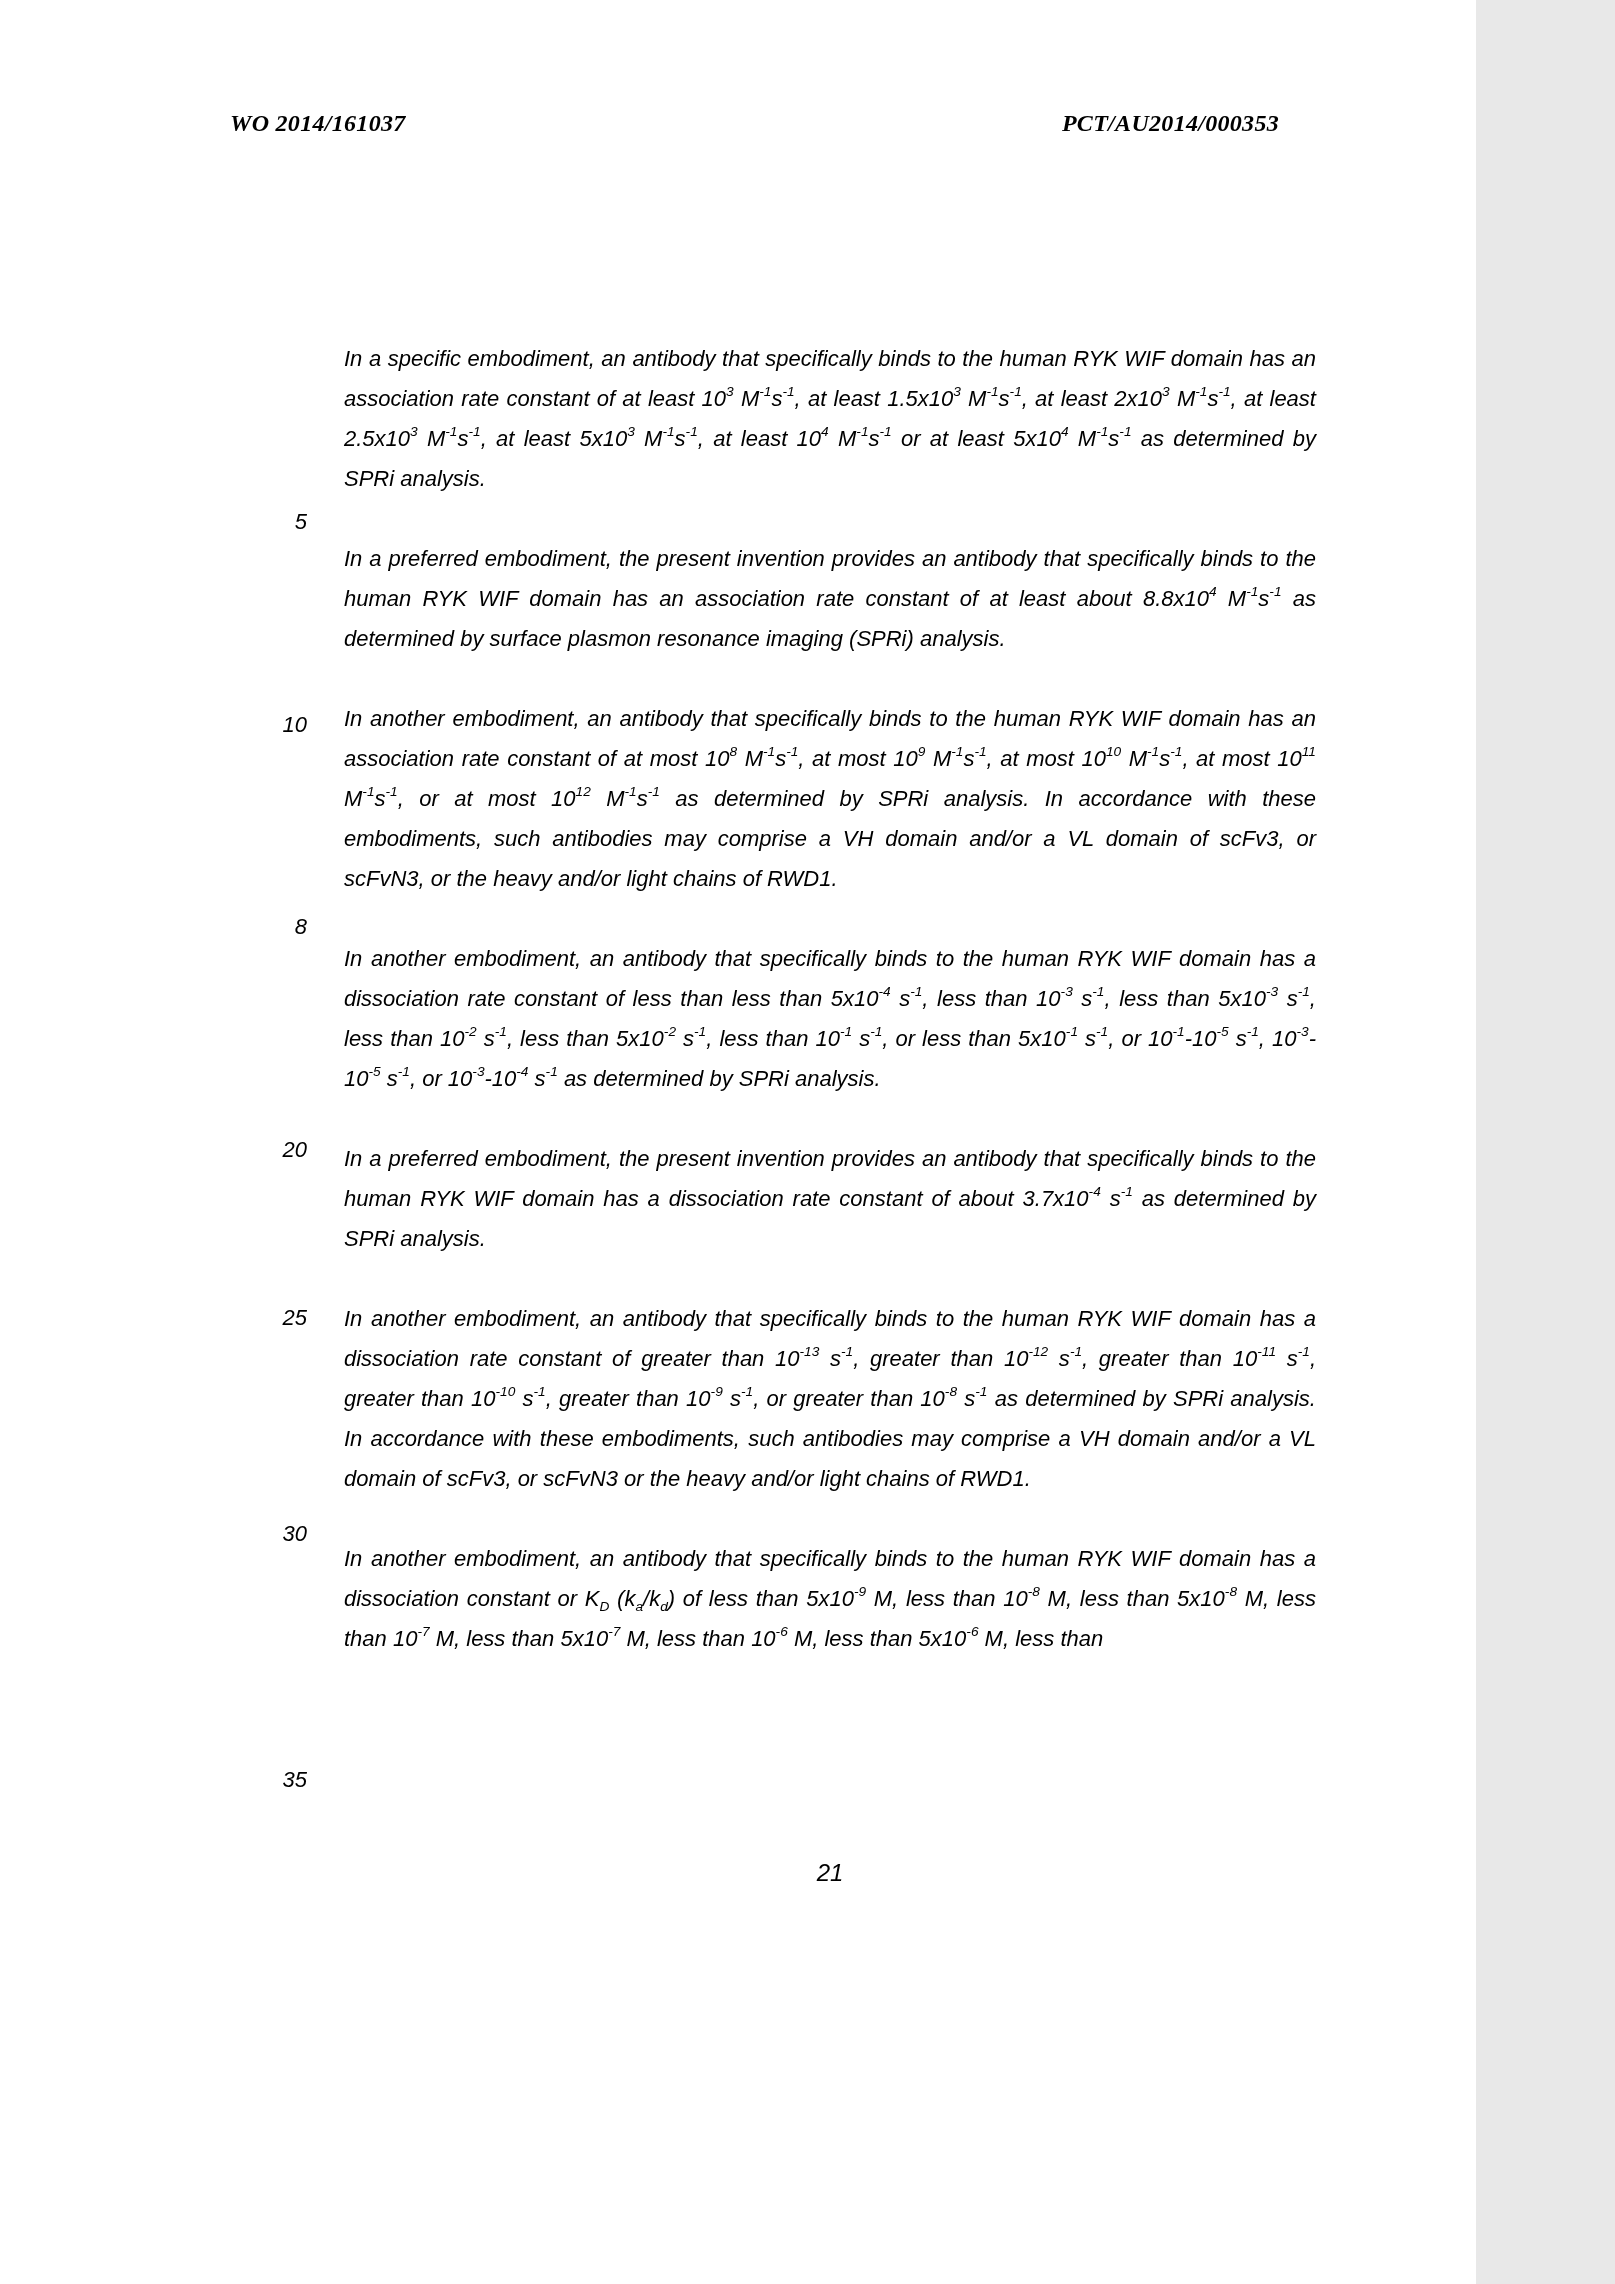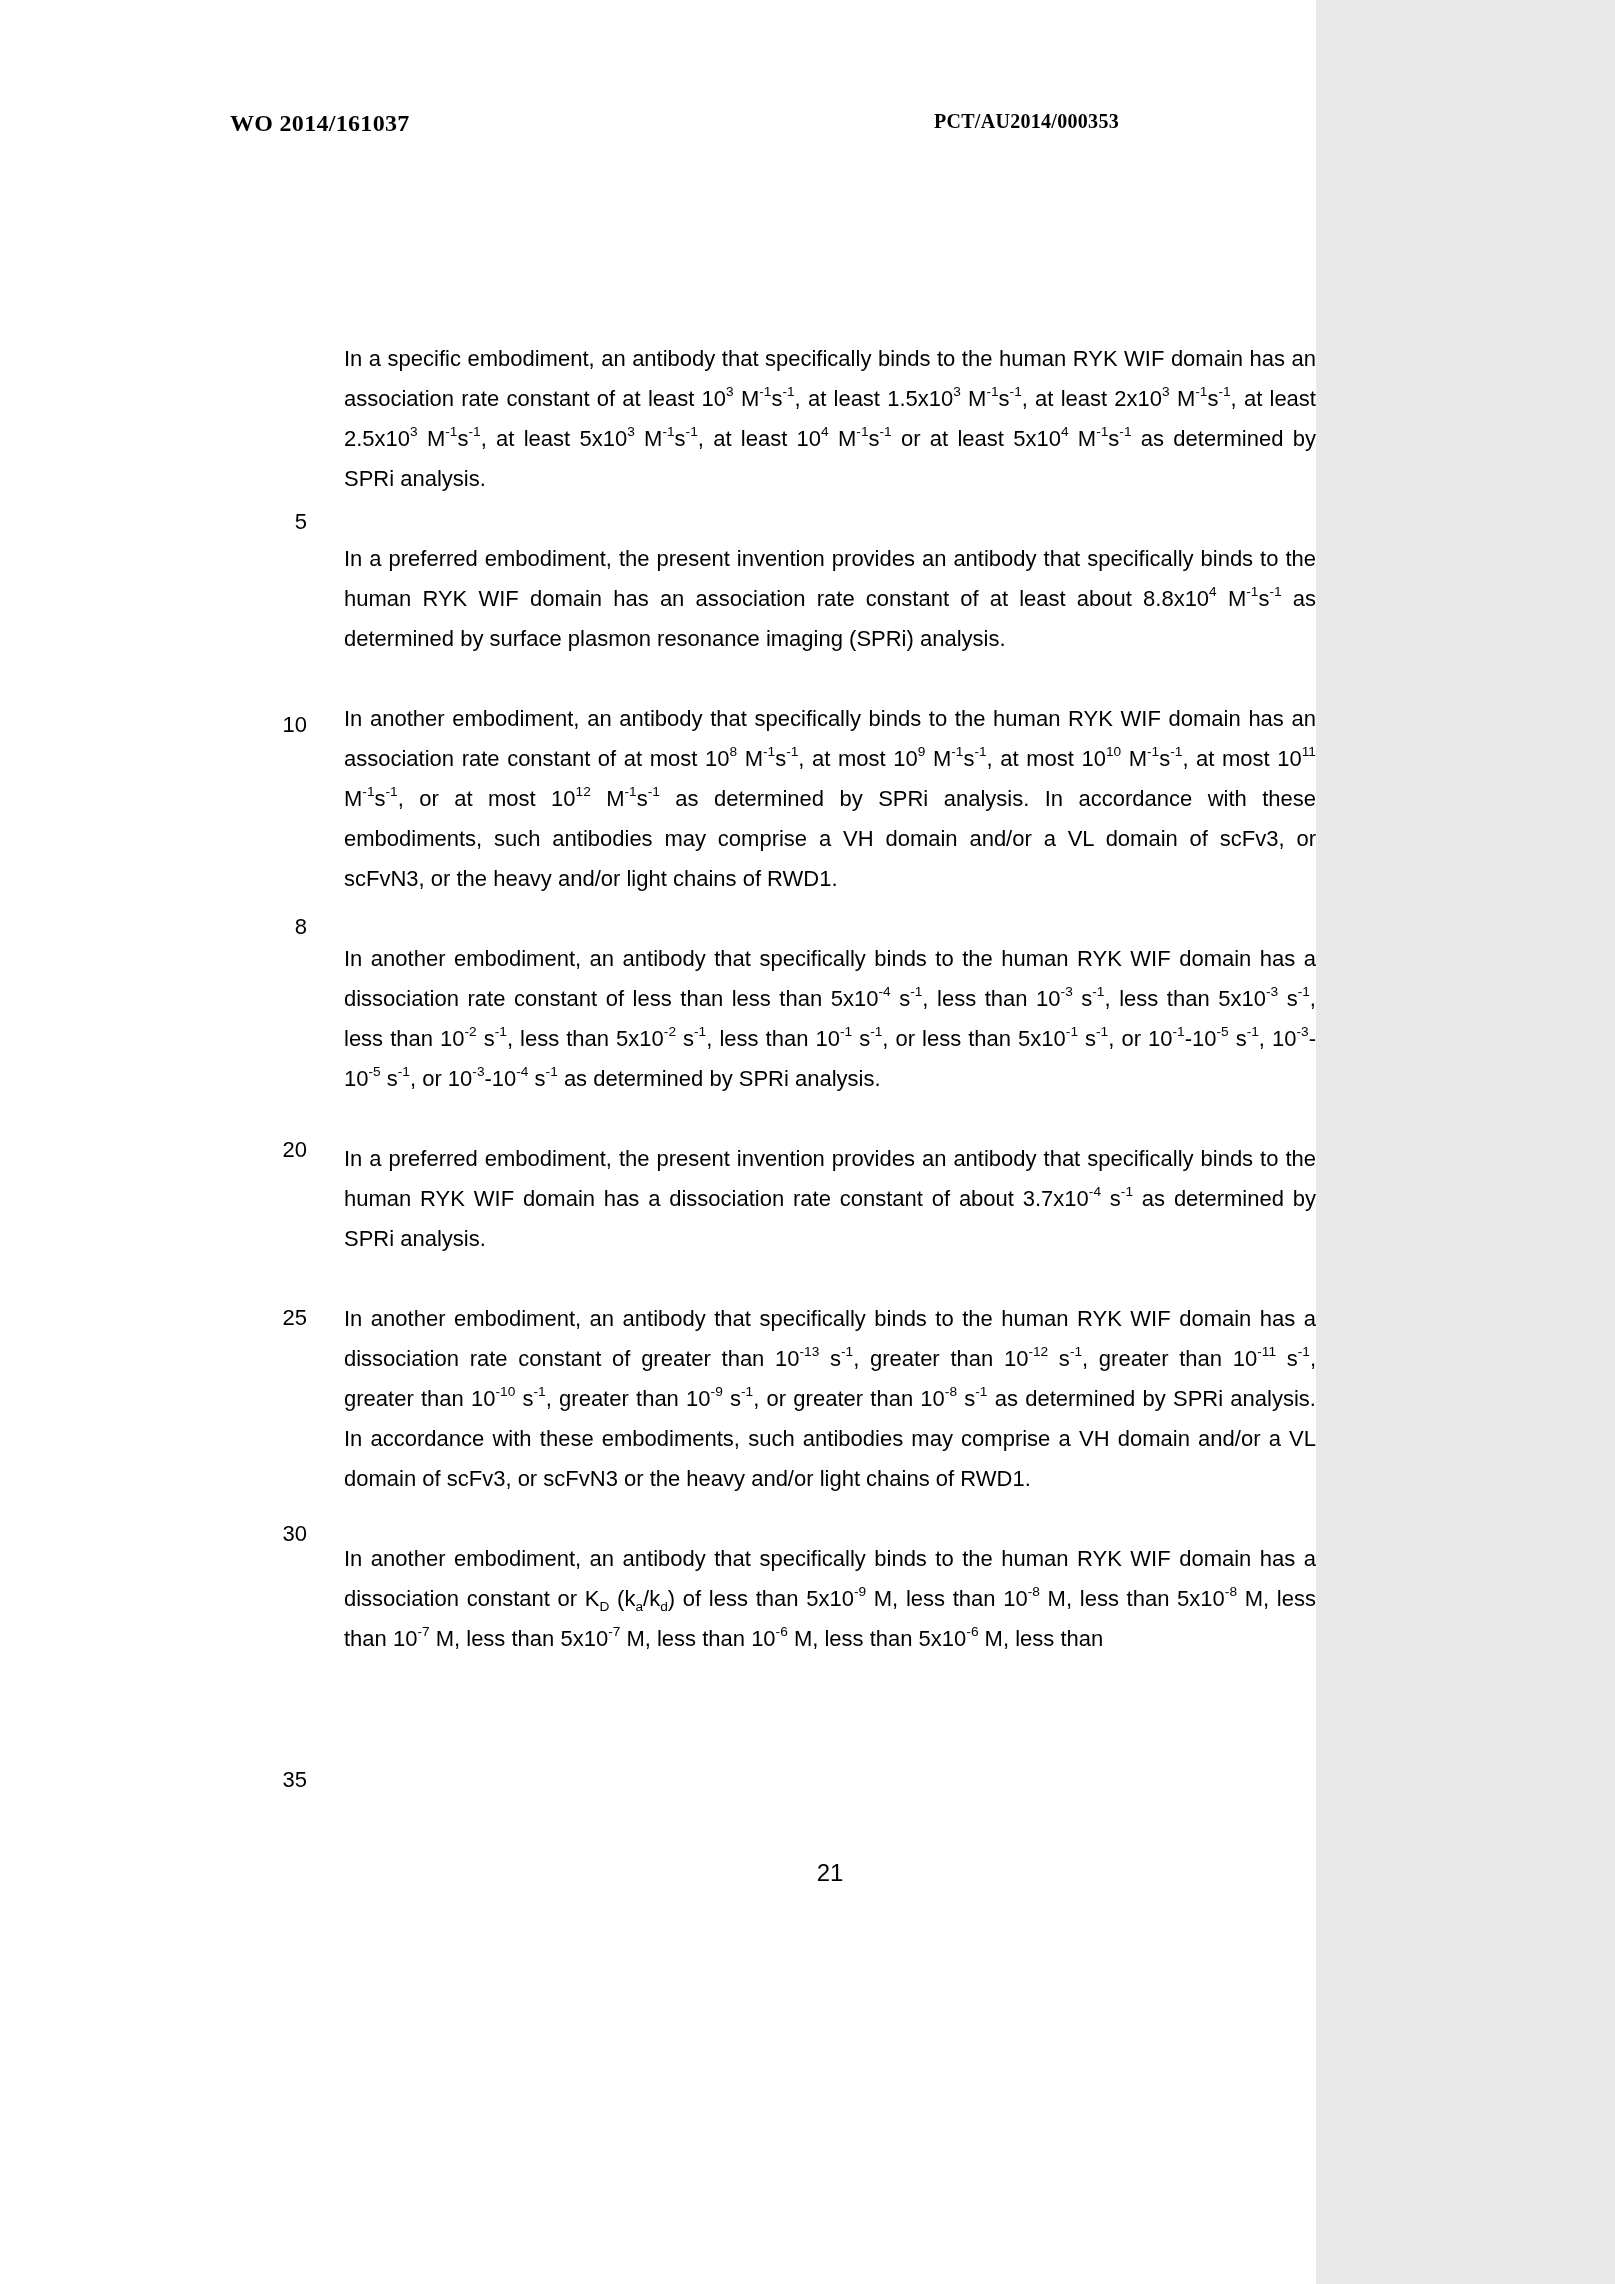--- a/index.html
+++ b/index.html
@@ -2,44 +2,45 @@
 <html style="font-size:10.4px"><head>
 <meta charset="utf-8">
 <style>
   html, body {
     margin: 0;
     padding: 0;
     background: #e8e8e8;
   }
   .page {
     position: relative;
-    width: 1316px;
+    width: 1476px;
     height: 2284px;
     background: #ffffff;
     color: #000000;
     font-family: "Liberation Sans", "DejaVu Sans", sans-serif;
     overflow: hidden;
+    font-style: italic;
   }
   .header-left {
     position: absolute;
     top: 110px;
     left: 230px;
     font-family: "Liberation Serif", "DejaVu Serif", serif;
     font-weight: bold;
     font-size: 24px;
     letter-spacing: 0.3px;
     white-space: nowrap;
   }
   .header-right {
     position: absolute;
     top: 110px;
     right: 197px;
     font-family: "Liberation Serif", "DejaVu Serif", serif;
     font-weight: bold;
-    font-size: 20px;
+    font-size: 24px;
     letter-spacing: 0.3px;
     white-space: nowrap;
   }
   .body-text {
     position: absolute;
     top: 339px;
     left: 344px;
     width: 972px;
     font-size: 22px;
     line-height: 40px;

